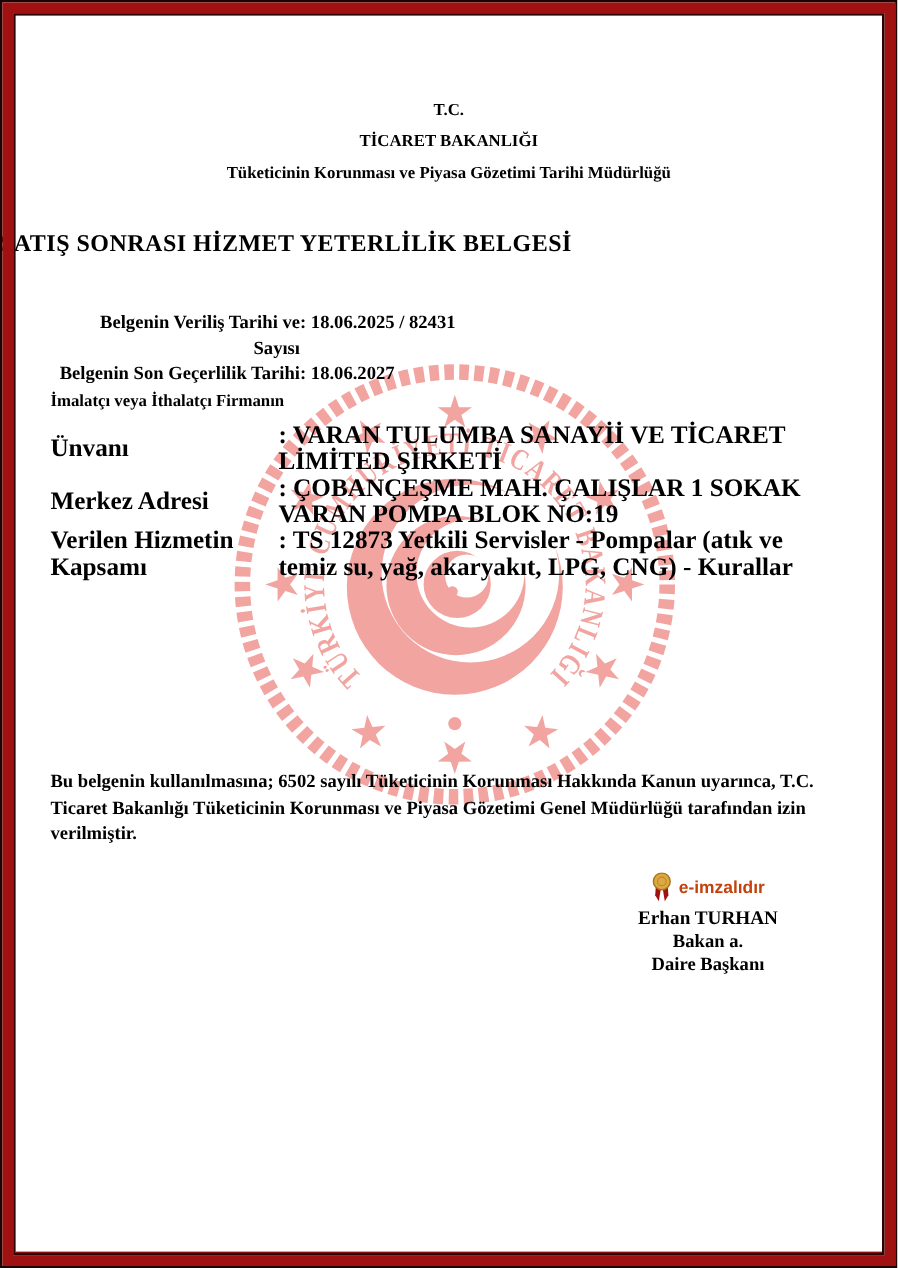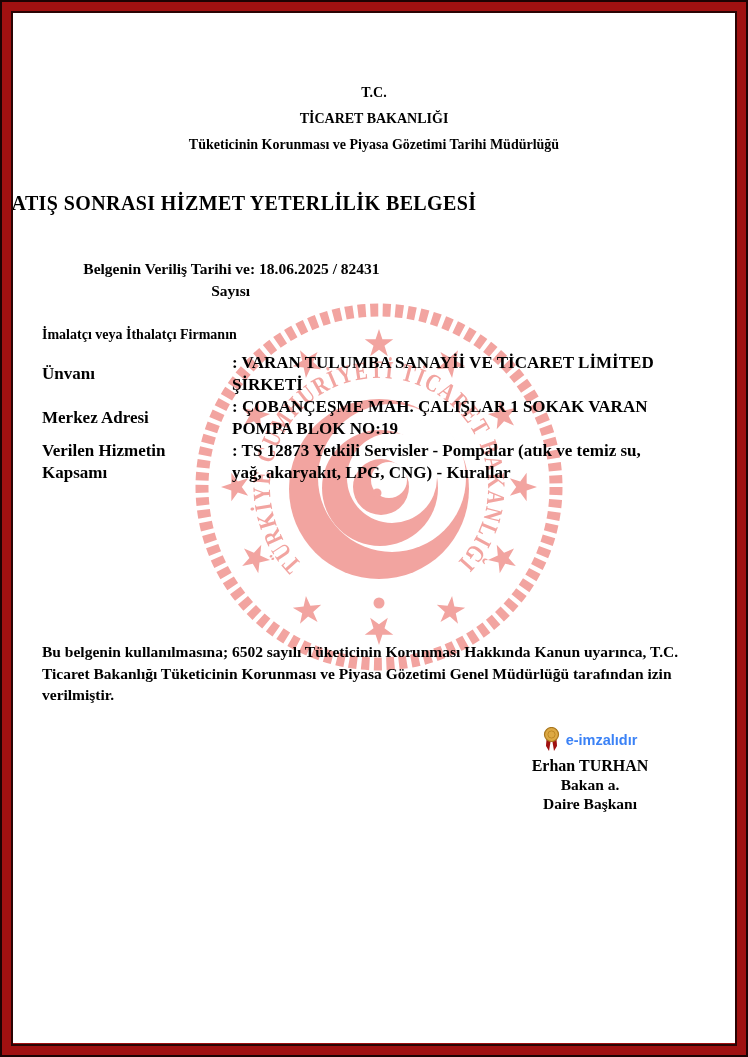--- a/index.html
+++ b/index.html
@@ -23,30 +23,30 @@
   .header{position:absolute;top:80px;left:0;width:100%;text-align:center;font-weight:bold;font-size:14px;line-height:26px;}
   .doc-title{position:absolute;top:192px;left:0;width:100%;text-align:left;font-weight:bold;font-size:20px;letter-spacing:0.4px;}
 
   .dates{position:absolute;top:258px;left:42px;font-weight:bold;font-size:15.5px;line-height:21.5px;}
   .date-row{display:flex;text-align:right;}
   .date-label{width:208px;}
   .date-value{white-space:nowrap;}
 
   .firm-heading{position:absolute;top:327px;left:42px;font-weight:bold;font-size:14px;}
 
-  .fields{position:absolute;top:352px;left:42px;width:666px;font-weight:bold;font-size:17px;line-height:21.5px;}
+  .fields{position:absolute;top:352px;left:42px;width:666px;font-weight:bold;font-size:21px;line-height:21.5px;}
   .field-row{display:flex;align-items:center;margin-bottom:1px;}
   .field-label{width:190px;flex:0 0 190px;}
   .field-value{width:436px;}
 
   .paragraph{position:absolute;top:641px;left:42px;width:666px;font-weight:bold;font-size:15.5px;line-height:21.5px;text-align:left;}
 
   .signature{position:absolute;top:727px;right:58px;width:200px;text-align:center;z-index:1;}
   .esign-row{display:flex;align-items:center;justify-content:center;gap:6px;margin-bottom:4px;}
-  .esign-label{font-family:"Liberation Sans","DejaVu Sans",sans-serif;font-weight:bold;font-size:14.5px;color:#3b82f6;}
+  .esign-label{font-family:"Liberation Sans","DejaVu Sans",sans-serif;font-weight:bold;font-size:14.5px;color:#c2410c;}
   .sig-name{font-weight:bold;font-size:16px;line-height:19px;}
   .sig-line{font-weight:bold;font-size:15.5px;line-height:19px;}
 
   .seal{position:absolute;left:179px;top:287px;width:400px;height:400px;z-index:0;}
   .seal text{font-family:"Liberation Serif","DejaVu Serif",serif;font-weight:bold;}
 </style>
 </head>
 <body>
 
 <div class="page">
@@ -101,20 +101,24 @@
       <div>Tüketicinin Korunması ve Piyasa Gözetimi Tarihi Müdürlüğü</div>
     </div>
 
     <div class="doc-title">SATIŞ SONRASI HİZMET YETERLİLİK BELGESİ</div>
 
     <div class="dates">
       <div class="date-row">
         <span class="date-label">Belgenin Veriliş Tarihi ve Sayısı</span>
         <span class="date-value">: 18.06.2025 / 82431</span>
       </div>
+      <div class="date-row">
+        <span class="date-label">Belgenin Son Geçerlilik Tarihi</span>
+        <span class="date-value">: 18.06.2027</span>
+      </div>
     </div>
 
     <div class="firm-heading">İmalatçı veya İthalatçı Firmanın</div>
 
     <div class="fields">
       <div class="field-row">
         <div class="field-label">Ünvanı</div>
         <div class="field-value">: VARAN TULUMBA SANAYİİ VE TİCARET LİMİTED ŞİRKETİ</div>
       </div>
       <div class="field-row">

